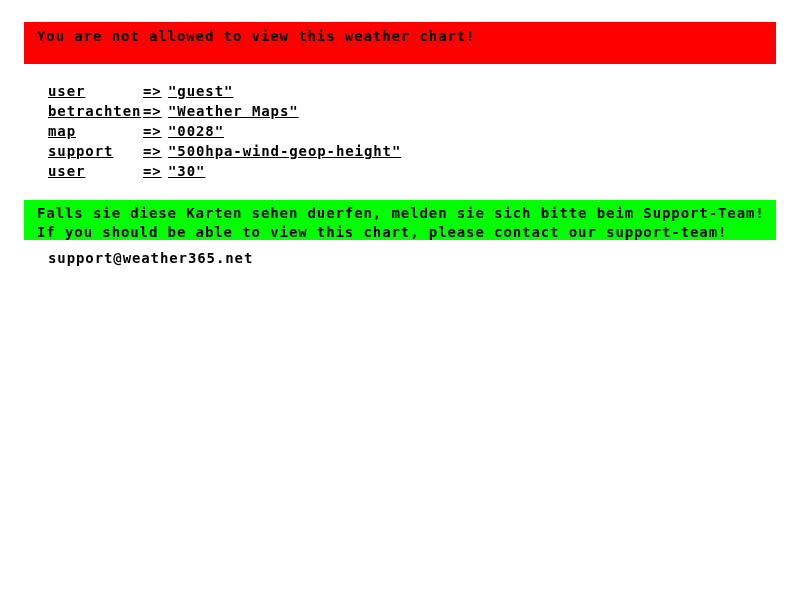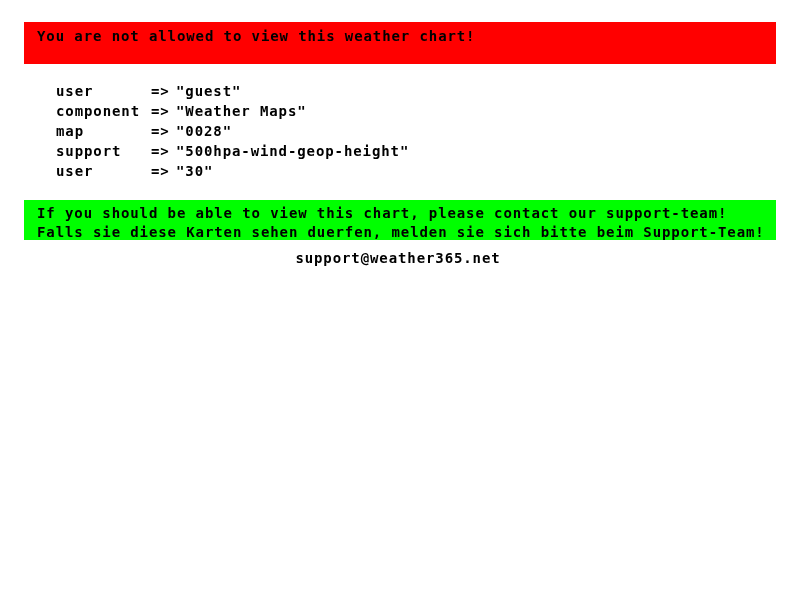--- a/index.html
+++ b/index.html
@@ -34,54 +34,55 @@
     background: #ff0000;
   }
   .banner-ok {
     top: 200px;
     height: 36px;
     padding-top: 4px;
     background: #00ff00;
   }
   .kv-block {
     position: absolute;
-    left: 56px;
+    left: 48px;
     top: 81px;
     line-height: 20px;
+    text-decoration: underline;
   }
   .kv-row {
     display: grid;
     grid-template-columns: 95px 25px auto;
     white-space: nowrap;
   }
   .footer {
     position: absolute;
-    left: 28px;
+    left: 48px;
     top: 250px;
     width: 740px;
     display: flex;
-    justify-content: center;
+    justify-content: flex-start;
     white-space: nowrap;
   }
 </style>
 </head>
 <body>
 
 <div class="banner banner-error">
   <div>You are not allowed to view this weather chart!</div>
 </div>
 
 <div class="kv-block">
   <div class="kv-row">
     <span>user</span>
     <span>=&gt;</span>
     <span>"guest"</span>
   </div>
   <div class="kv-row">
-    <span>component</span>
+    <span>betrachten</span>
     <span>=&gt;</span>
     <span>"Weather Maps"</span>
   </div>
   <div class="kv-row">
     <span>map</span>
     <span>=&gt;</span>
     <span>"0028"</span>
   </div>
   <div class="kv-row">
     <span>support</span>
@@ -89,19 +90,19 @@
     <span>"500hpa-wind-geop-height"</span>
   </div>
   <div class="kv-row">
     <span>user</span>
     <span>=&gt;</span>
     <span>"30"</span>
   </div>
 </div>
 
 <div class="banner banner-ok">
+  <div>Falls sie diese Karten sehen duerfen, melden sie sich bitte beim Support-Team!</div>
   <div>If you should be able to view this chart, please contact our support-team!</div>
-  <div>Falls sie diese Karten sehen duerfen, melden sie sich bitte beim Support-Team!</div>
 </div>
 
 <div class="footer">
   <span>support@weather365.net</span>
 </div>
 
 </body></html>

